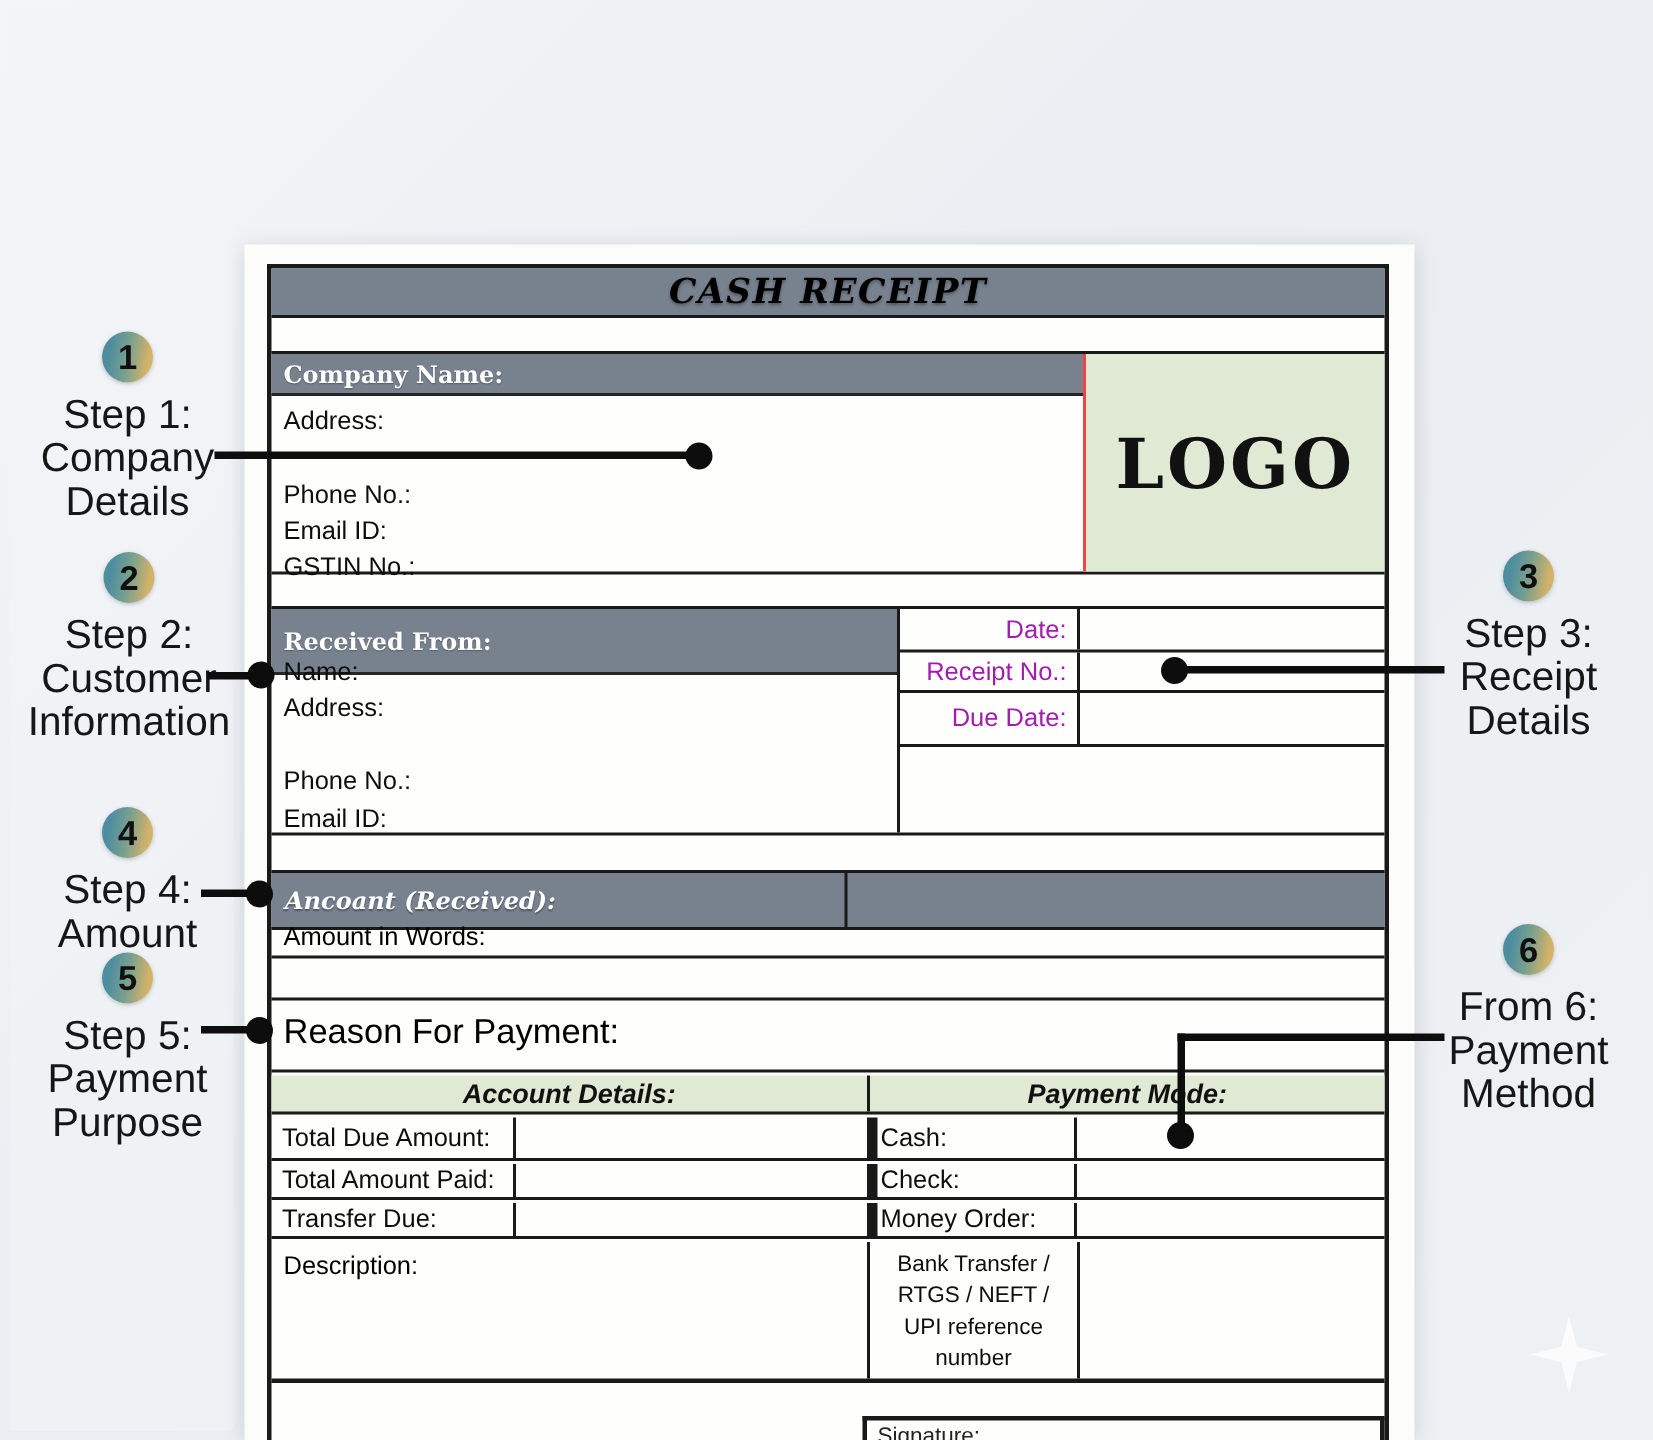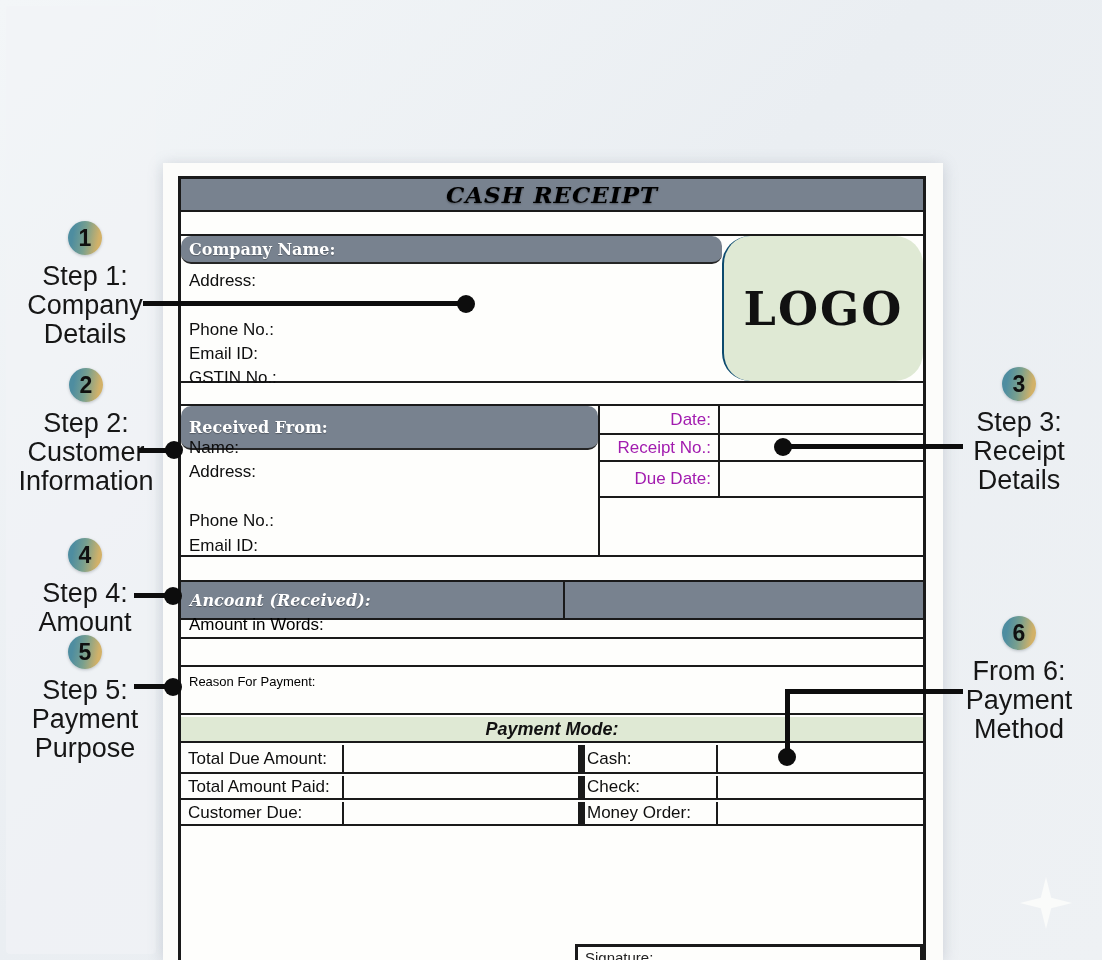--- a/index.html
+++ b/index.html
@@ -20,44 +20,44 @@
   .abs{position:absolute;}
   .slate{background:#78828f;}
   .green{background:#dfe9d4;}
   .titlebar{left:0;right:0;top:0;height:33px;border-bottom:2px solid #1a1a1a;
     display:flex;align-items:center;justify-content:center;}
   .title-text{font-family:"DejaVu Serif",serif;font-style:italic;font-weight:bold;
     font-size:23px;color:#000000;letter-spacing:1px;text-shadow:0 1px 2px rgba(0,0,0,.35);}
   .sec-company{left:0;right:0;top:55px;height:149px;border-top:2px solid #1a1a1a;border-bottom:2px solid #1a1a1a;}
   .company-left{position:absolute;left:0;top:0;bottom:0;width:541px;}
   .hdr-bar{position:absolute;left:0;right:0;top:0;height:28px;border-bottom:2px solid #262626;
-    display:flex;align-items:center;padding-left:8px;border-radius:10px;}
+    display:flex;align-items:center;padding-left:8px;}
   .hdr-text{font-family:"DejaVu Serif",serif;font-weight:bold;font-size:16px;color:#fff;
     text-shadow:0 1px 1px rgba(0,0,0,.3);}
   .fld{position:absolute;left:8px;font-size:17px;color:#0e0e0e;line-height:17px;white-space:nowrap;}
-  .logo-box{position:absolute;left:541px;right:0;top:0;bottom:0;border-left:2px solid #0c4a6e;
-    display:flex;align-items:center;justify-content:center;border-radius:28px;}
+  .logo-box{position:absolute;left:541px;right:0;top:0;bottom:0;border-left:2px solid #ef4444;
+    display:flex;align-items:center;justify-content:center;}
   .logo-text{font-family:"DejaVu Serif",serif;font-weight:900;font-size:46px;color:#111;letter-spacing:2px;}
   .sec-received{left:0;right:0;top:225px;height:153px;border-top:2px solid #1a1a1a;border-bottom:2px solid #1a1a1a;}
   .recv-left{position:absolute;left:0;top:0;bottom:0;width:419px;border-right:2px solid #1a1a1a;}
   .recv-left .hdr-bar{height:44px;text-align:center;}
   .recv-right{position:absolute;left:419px;right:0;top:0;bottom:0;}
   .rr-row{position:absolute;left:0;right:0;border-bottom:2px solid #1a1a1a;display:flex;}
   .rr-label{width:120px;border-right:2px solid #1a1a1a;display:flex;align-items:center;
     justify-content:flex-end;padding-right:7px;font-size:17px;color:#a21caf;}
   .sec-amountbar{left:0;right:0;top:401px;height:40px;border-top:2px solid #1a1a1a;border-bottom:2px solid #1a1a1a;
     display:flex;align-items:center;padding-left:9px;}
   .amount-div{position:absolute;left:382px;top:-2px;bottom:-2px;width:2px;background:#1a1a1a;}
   .amount-text{font-family:"DejaVu Serif",serif;font-style:italic;font-weight:bold;font-size:16px;color:#fff;
     text-shadow:0 1px 1px rgba(0,0,0,.35);}
   .row-words{left:0;right:0;top:433px;height:27px;border-bottom:2px solid #1a1a1a;
     display:flex;align-items:center;padding-left:8px;font-size:17px;}
   .row-empty{left:0;right:0;top:462px;height:26px;border-bottom:2px solid #1a1a1a;}
   .row-reason{left:0;right:0;top:490px;height:46px;border-bottom:2px solid #1a1a1a;
-    padding:5px 0 16px 8px;font-size:13px;}
+    padding:5px 0 16px 8px;font-size:23px;}
   .sec-greenbar{left:0;right:0;top:538px;height:26px;border-bottom:2px solid #1a1a1a;display:flex;}
   .gb-cell{display:flex;align-items:center;justify-content:center;
     font-style:italic;font-weight:bold;font-size:18px;color:#111;}
   .gb-left{width:399px;border-right:2px solid #1a1a1a;}
   .gb-right{flex:1;}
   .drow{left:0;right:0;border-bottom:2px solid #1a1a1a;}
   .drow .cell{position:absolute;top:0;bottom:0;display:flex;align-items:center;
     padding-left:7px;font-size:17px;color:#0e0e0e;}
   .d-c1{left:0;width:163px;border-right:2px solid #1a1a1a;}
   .d-c2{left:163px;width:234px;}
@@ -150,45 +150,56 @@
 
     <div class="abs row-words">
       <span>Amount in Words:</span>
     </div>
     <div class="abs row-empty"></div>
     <div class="abs row-reason">
       <span>Reason For Payment:</span>
     </div>
 
     <div class="abs sec-greenbar green">
+      <div class="gb-cell gb-left">Account Details:</div>
       <div class="gb-cell gb-right">Payment Mode:</div>
     </div>
 
     <div class="abs drow r1">
       <div class="cell d-c1">Total Due Amount:</div>
       <div class="cell d-c2"></div>
       <div class="cell d-mid"></div>
       <div class="cell d-c3">Cash:</div>
       <div class="cell d-c4"></div>
     </div>
     <div class="abs drow r2">
       <div class="cell d-c1">Total Amount Paid:</div>
       <div class="cell d-c2"></div>
       <div class="cell d-mid"></div>
       <div class="cell d-c3">Check:</div>
       <div class="cell d-c4"></div>
     </div>
     <div class="abs drow r3">
-      <div class="cell d-c1">Customer Due:</div>
+      <div class="cell d-c1">Transfer Due:</div>
       <div class="cell d-c2"></div>
       <div class="cell d-mid"></div>
       <div class="cell d-c3">Money Order:</div>
       <div class="cell d-c4"></div>
     </div>
 
+    <div class="abs row-desc">
+      <span class="desc-label">Description:</span>
+      <div class="bank-cell">
+        <span>Bank Transfer /</span>
+        <span>RTGS / NEFT /</span>
+        <span>UPI reference</span>
+        <span>number</span>
+      </div>
+      <div class="cell d-c4"></div>
+    </div>
 
     <div class="abs sec-bottom">
       <div class="sig-box">
         <span>Signature:</span>
       </div>
     </div>
   </div>
 
   <div class="step" style="left:10px;top:221px;width:150px">
     <div class="step-circle">1</div>

